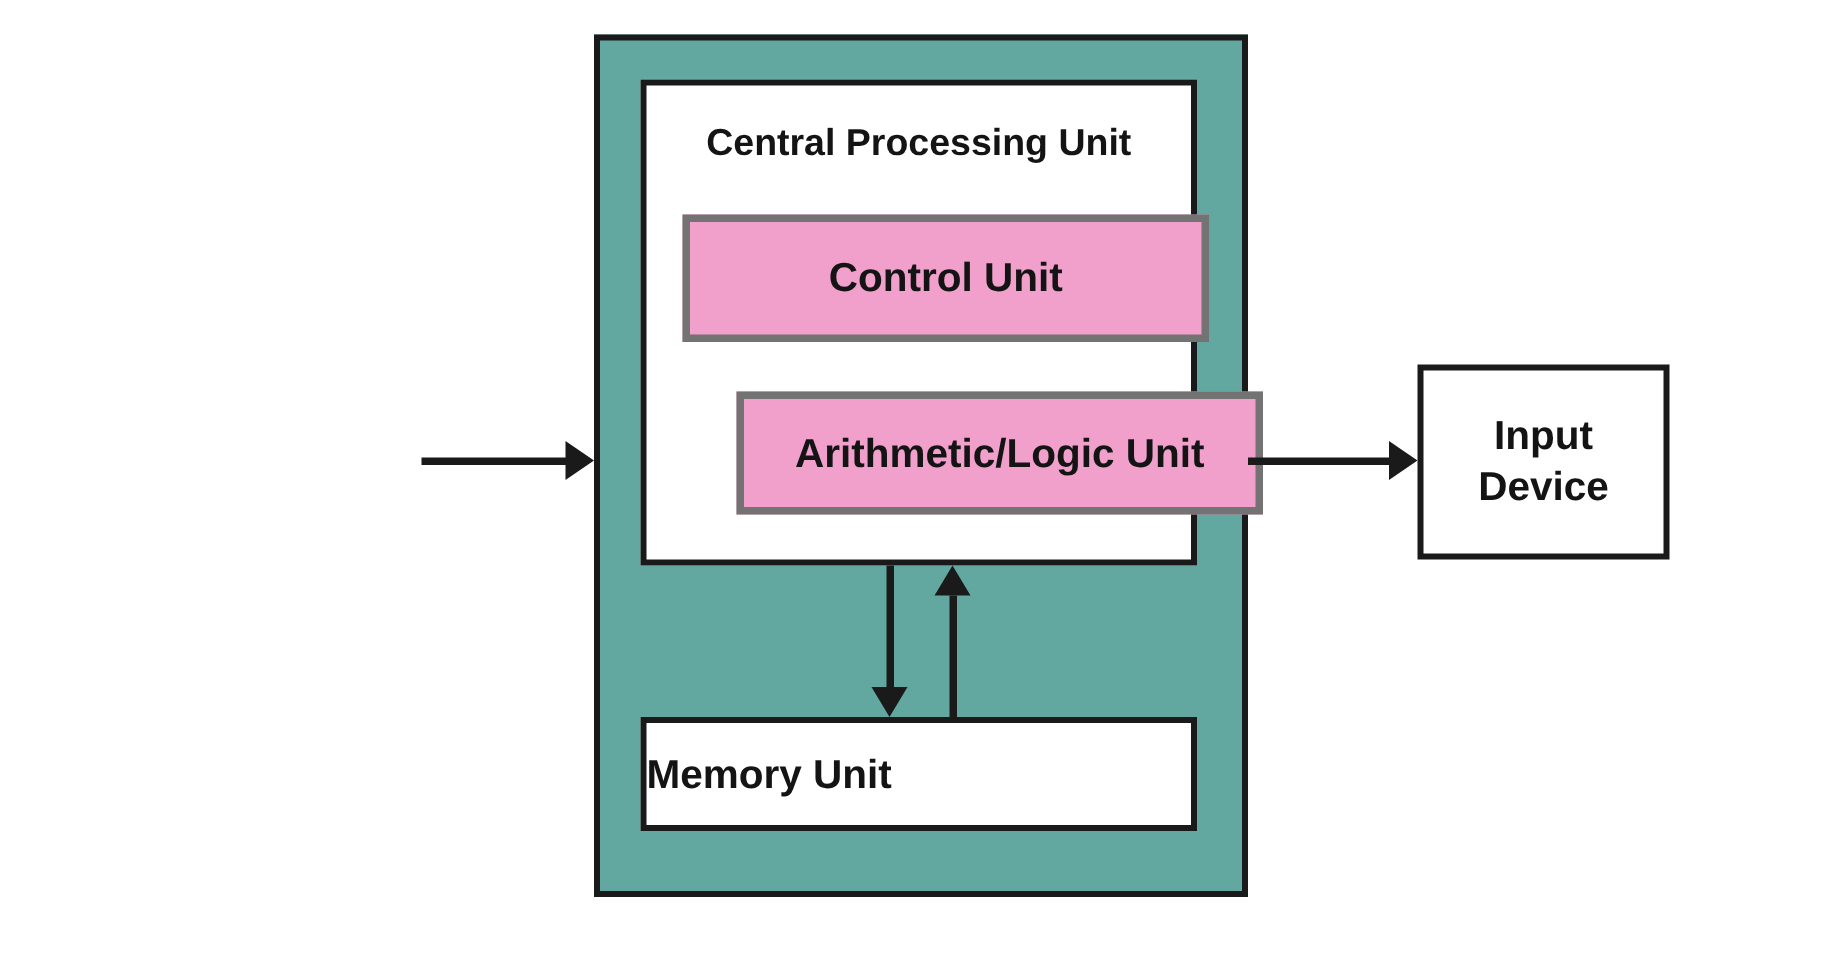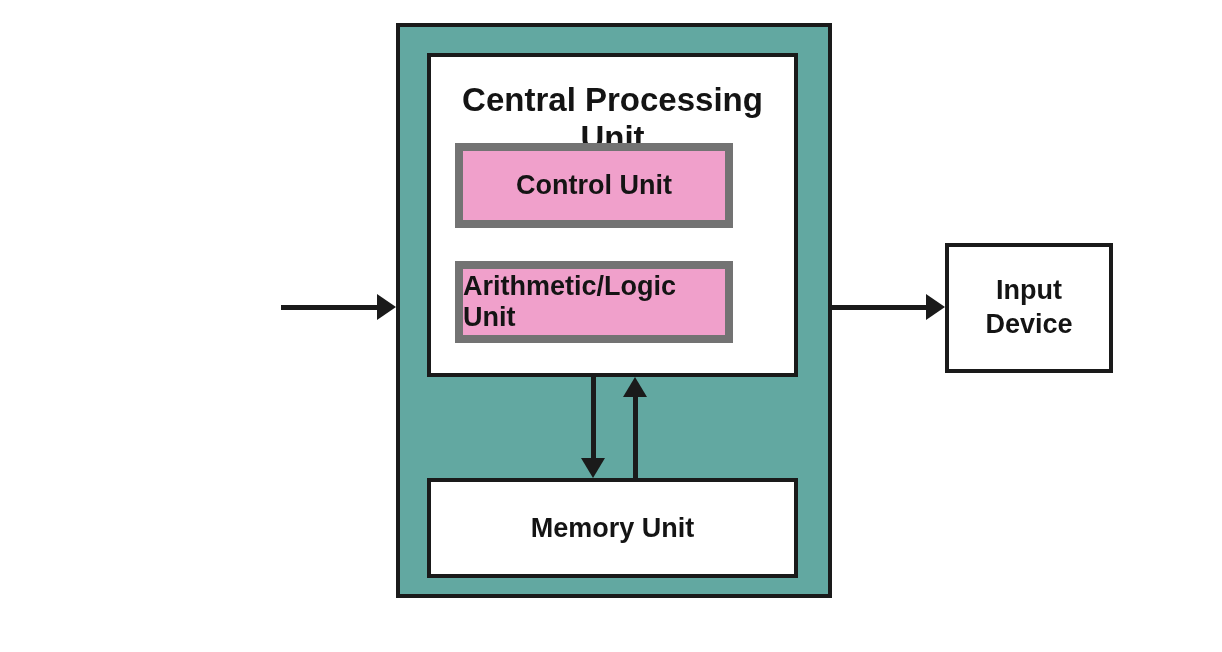--- a/index.html
+++ b/index.html
@@ -52,48 +52,48 @@
     background: #ffffff;
     border: 4px solid #1a1a1a;
   }
 
   .cpu-title {
     position: absolute;
     top: 24px;
     left: 0;
     right: 0;
     text-align: center;
-    font-size: 33px;
+    font-size: 25px;
   }
 
   .inner-unit {
     position: absolute;
     left: 24px;
-    width: 278px;
+    width: 351px;
     background: #F0A0CB;
-    border: 8px solid #737373;
+    border: 5px solid #737373;
     display: flex;
     align-items: center;
     justify-content: center;
     font-size: 27px;
   }
   .control-unit { top: 86px;  height: 85px; }
-  .alu-unit     { top: 204px; height: 82px; }
+  .alu-unit     { top: 204px; height: 82px; margin-left: 36px; }
 
   .memory-box {
     position: absolute;
     left: 27px;
     top: 451px;
     width: 371px;
-    height: 100px;
+    height: 76px;
     background: #ffffff;
     border: 4px solid #1a1a1a;
     display: flex;
     align-items: center;
-    justify-content: center;
+    justify-content: flex-start;
     font-size: 27px;
   }
 
   
   .hline {
     position: absolute;
     height: 5px;
     background: #1a1a1a;
   }
   .vline {

